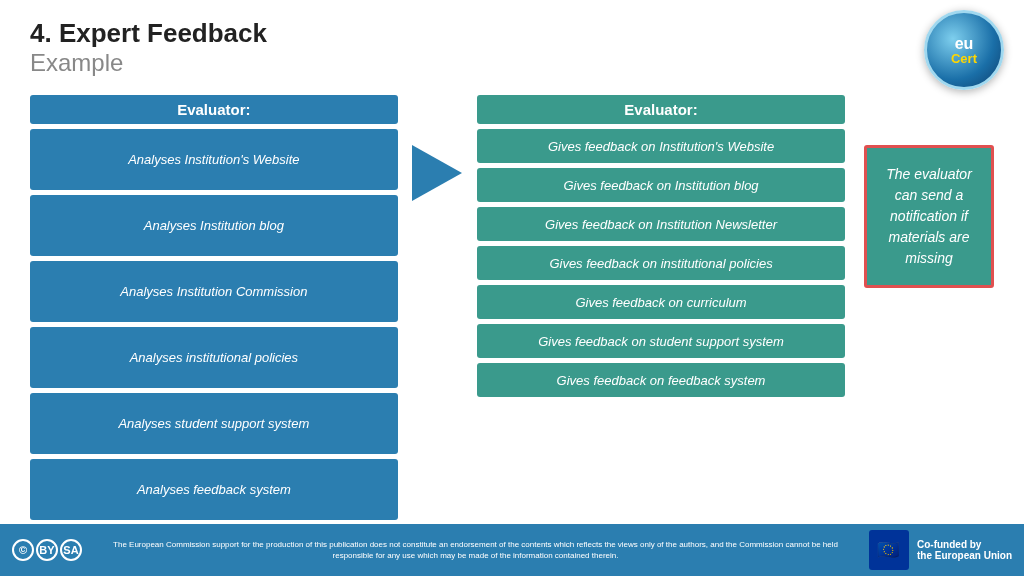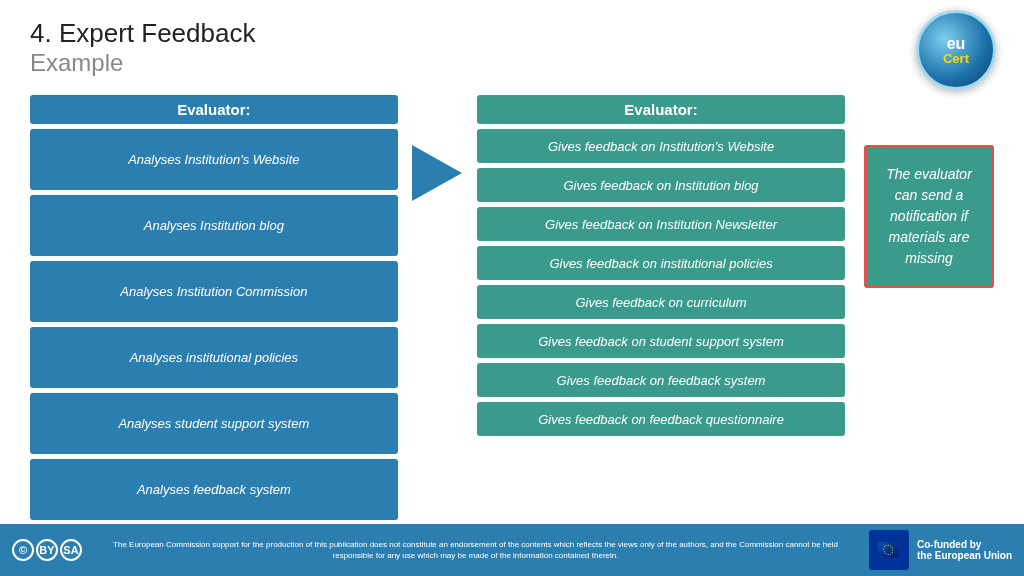--- a/index.html
+++ b/index.html
@@ -17,21 +17,21 @@
       display: flex;
       flex-direction: column;
       height: 540px;
     }
 
     .title-section {
       margin-bottom: 10px;
     }
     .title-main {
       font-size: 26px;
-      font-weight: normal;
+      font-weight: bold;
       color: #222;
     }
     .title-sub {
       font-size: 24px;
       color: #888;
       font-weight: 400;
     }
 
     .columns-wrapper {
       display: flex;
@@ -212,21 +212,21 @@
     .eu-text {
       color: #fff;
       font-size: 10px;
       font-weight: bold;
     }
 
     
     .logo-area {
       position: absolute;
       top: 10px;
-      right: 28px;
+      right: 20px;
       width: 80px;
       height: 80px;
     }
 
     .logo-circle {
       width: 80px;
       height: 80px;
       border-radius: 50%;
       background: radial-gradient(circle at 35% 35%, #7ecfee, #1a6fa8 60%, #0d3d6b);
       display: flex;
@@ -313,23 +313,20 @@
           <em>Gives feedback on institutional policies</em>
         </div>
       <div class="item-box-right">
           <em>Gives feedback on curriculum</em>
         </div>
       <div class="item-box-right">
           <em>Gives feedback on student support system</em>
         </div>
       <div class="item-box-right">
           <em>Gives feedback on feedback system</em>
-        </div>
-      <div class="item-box-right">
-          <em>Gives feedback on feedback questionnaire</em>
         </div>
     </div>
 
     <div class="column-extra">
       <div class="notification-box">The evaluator can send a notification if materials are missing</div>
     </div>
   </div>
 </div>
 
 <div class="footer">

